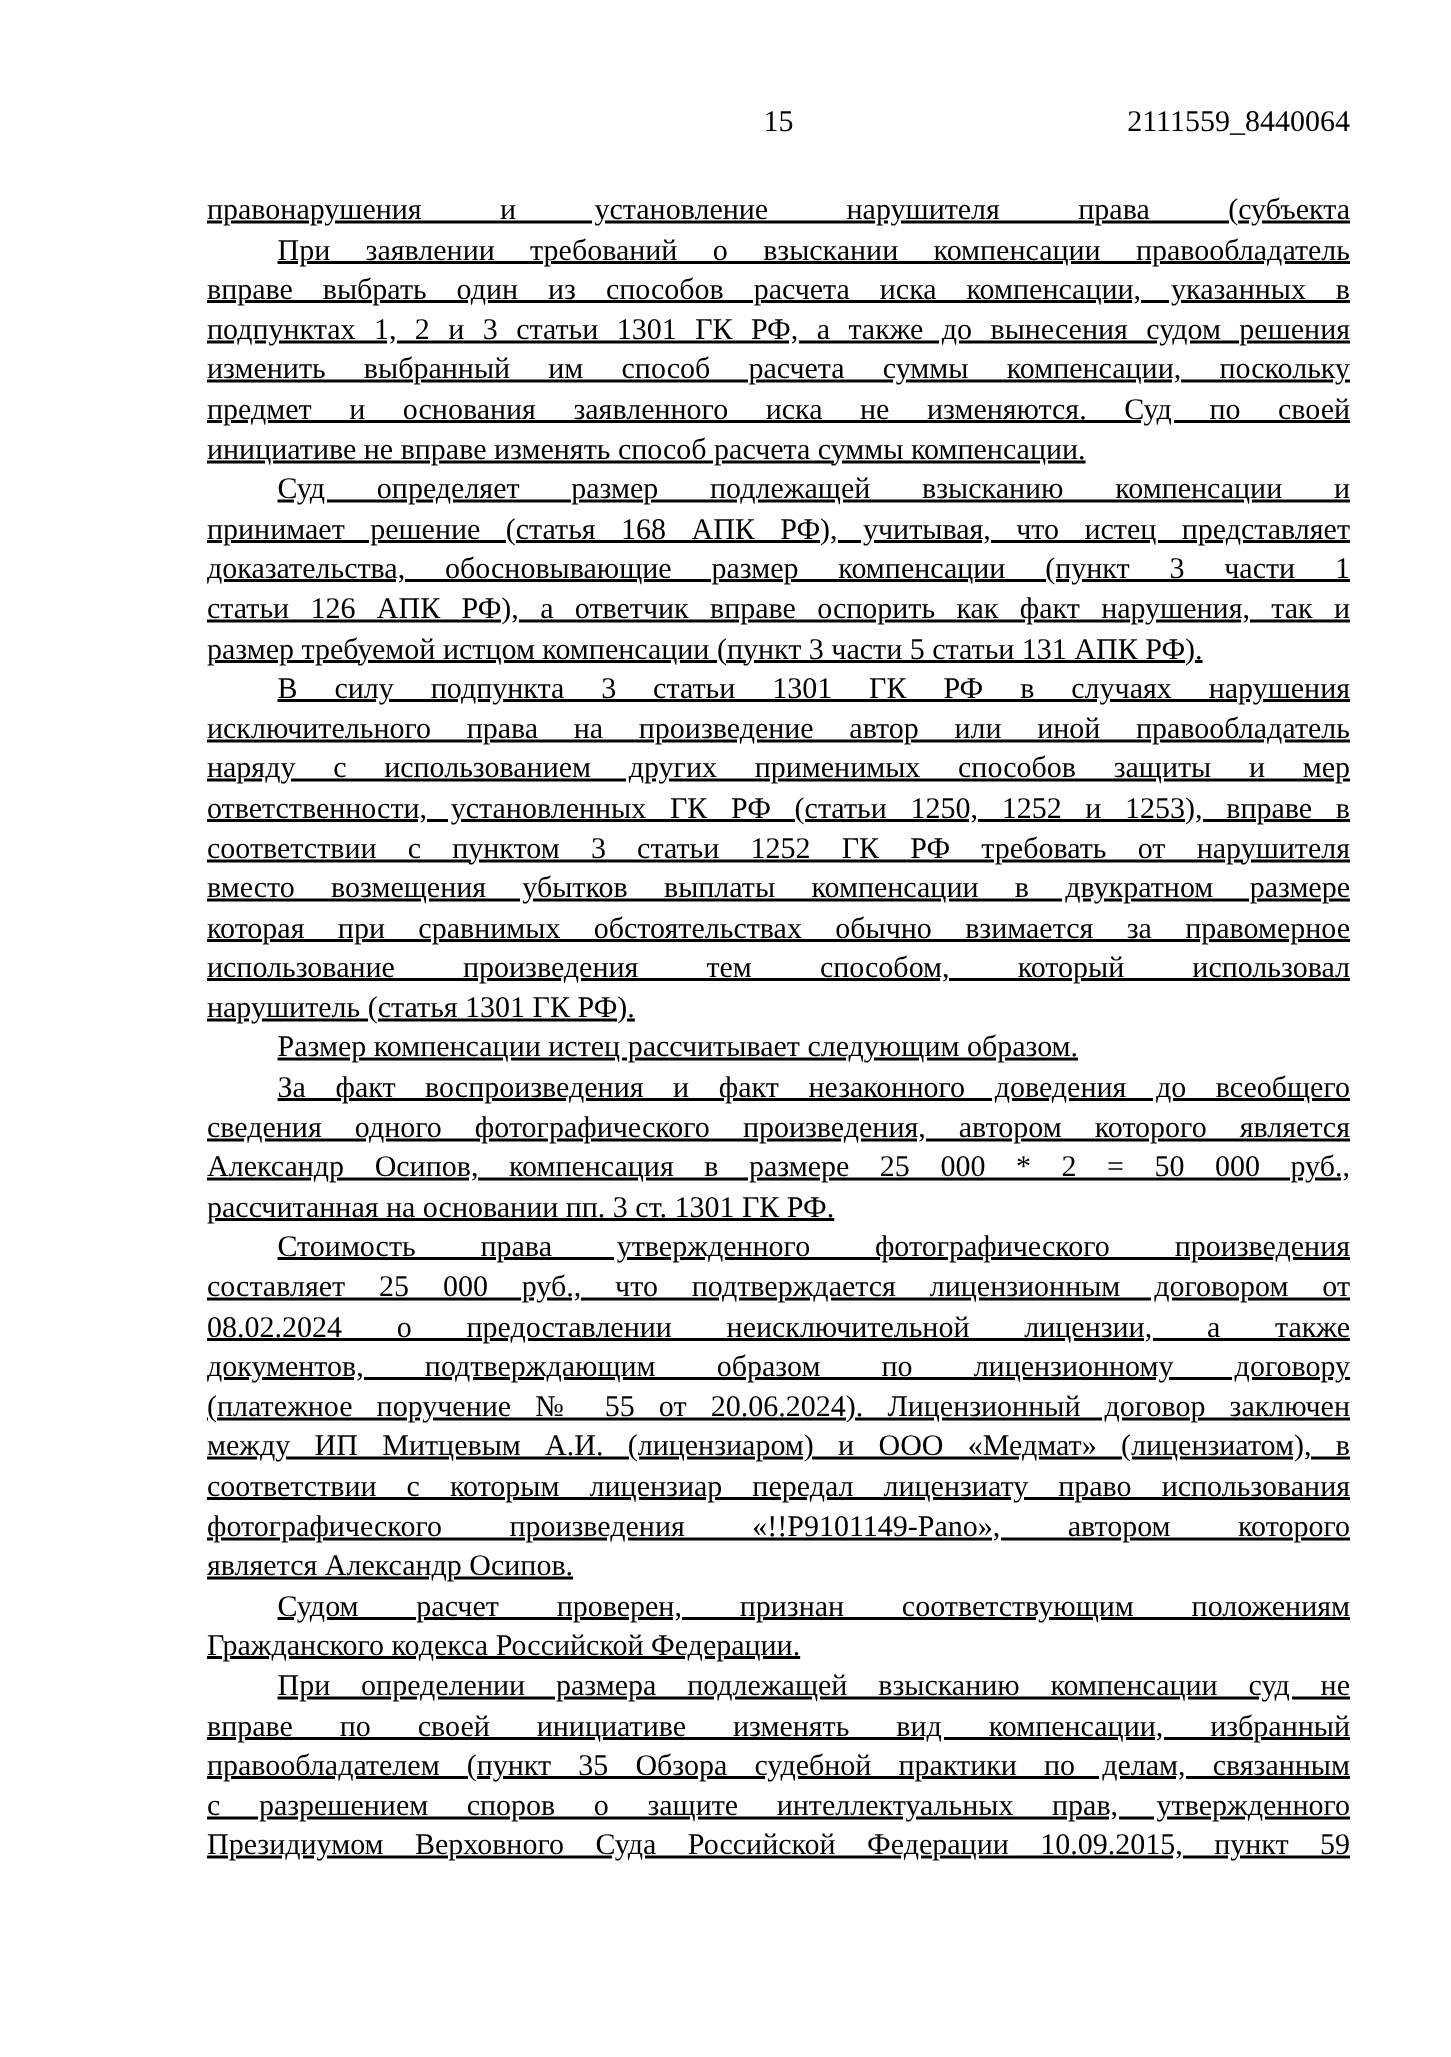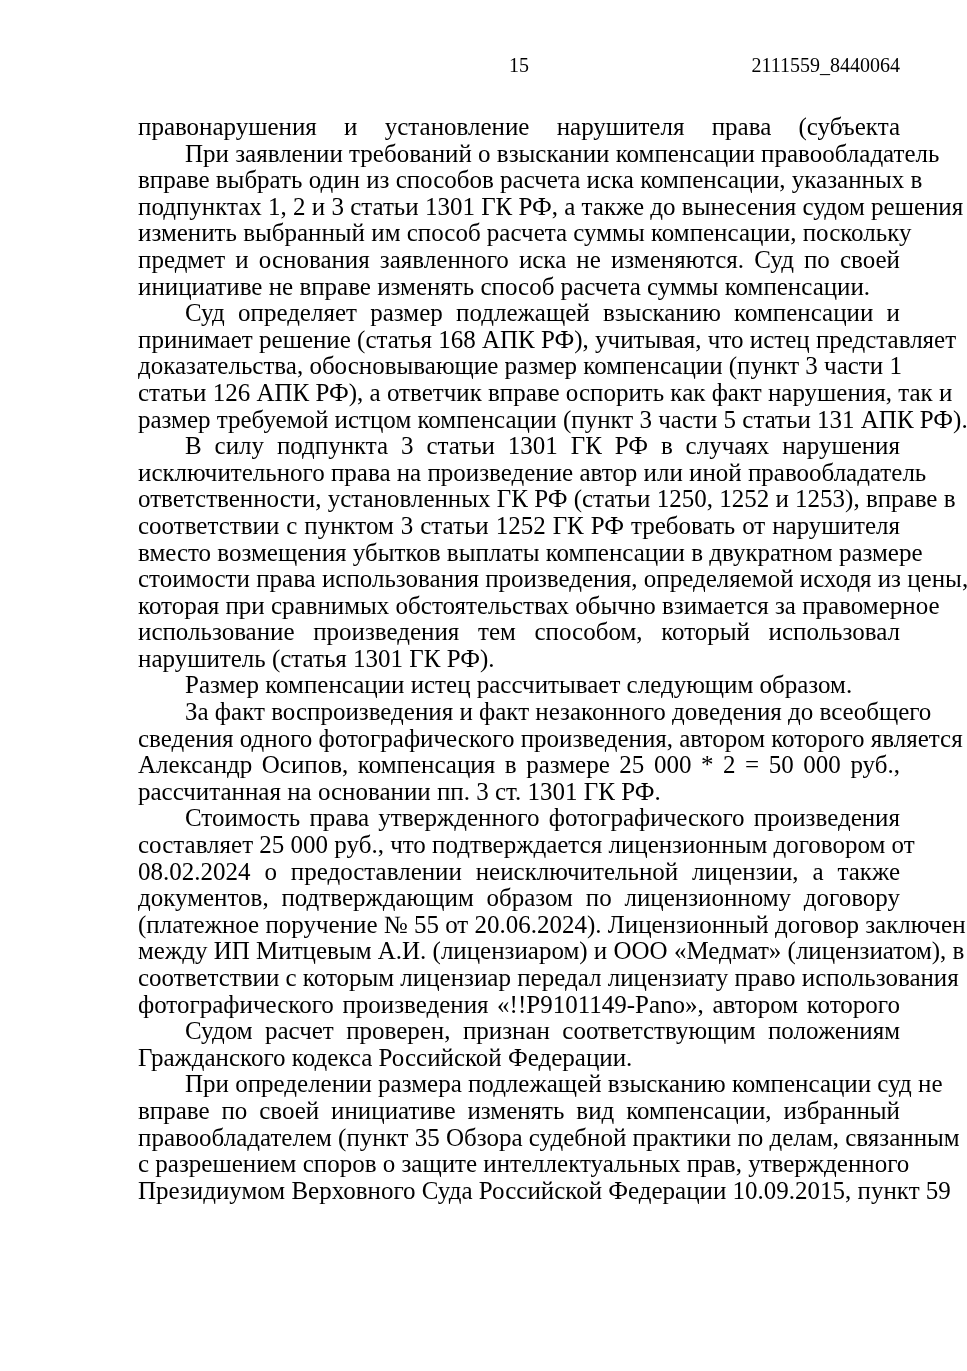--- a/index.html
+++ b/index.html
@@ -11,43 +11,44 @@
     position: relative;
     width: 967px;
     height: 1371px;
     background: #ffffff;
     color: #000000;
     font-family: "Liberation Serif", "DejaVu Serif", serif;
     overflow: hidden;
   }
   .header {
     position: absolute;
-    top: 52px;
+    top: 68px;
     left: 138px;
     width: 762px;
     height: 27px;
     font-size: 20px;
     line-height: 27px;
   }
   .page-num {
     text-align: center;
   }
   .doc-id {
     position: absolute;
     top: 0;
     right: 0;
     white-space: nowrap;
   }
   .body-text {
     position: absolute;
-    top: 114px;
+    top: 127px;
     left: 138px;
     width: 762px;
-    font-size: 25px;
+    font-size: 20px;
     line-height: 26.6px;
+    text-decoration: underline;
   }
   .para {
     margin: 0;
   }
   .line {
     width: 762px;
     text-align: justify;
     text-align-last: justify;
     white-space: nowrap;
     box-sizing: border-box;
@@ -82,24 +83,24 @@
       <div class="para">
         <div class="line first-indent">Суд определяет размер подлежащей взысканию компенсации и</div>
         <div class="line">принимает решение (статья 168 АПК РФ), учитывая, что истец представляет</div>
         <div class="line">доказательства, обосновывающие размер компенсации (пункт 3 части 1</div>
         <div class="line">статьи 126 АПК РФ), а ответчик вправе оспорить как факт нарушения, так и</div>
         <div class="line final">размер требуемой истцом компенсации (пункт 3 части 5 статьи 131 АПК РФ).</div>
       </div>
       <div class="para">
         <div class="line first-indent">В силу подпункта 3 статьи 1301 ГК РФ в случаях нарушения</div>
         <div class="line">исключительного права на произведение автор или иной правообладатель</div>
+        <div class="line">наряду с использованием других применимых способов защиты и мер</div>
         <div class="line">ответственности, установленных ГК РФ (статьи 1250, 1252 и 1253), вправе в</div>
         <div class="line">соответствии с пунктом 3 статьи 1252 ГК РФ требовать от нарушителя</div>
         <div class="line">вместо возмещения убытков выплаты компенсации в двукратном размере</div>
-        <div class="line">стоимости права использования произведения, определяемой исходя из цены,</div>
         <div class="line">которая при сравнимых обстоятельствах обычно взимается за правомерное</div>
         <div class="line">использование произведения тем способом, который использовал</div>
         <div class="line final">нарушитель (статья 1301 ГК РФ).</div>
       </div>
       <div class="para">
         <div class="line final first-indent">Размер компенсации истец рассчитывает следующим образом.</div>
       </div>
       <div class="para">
         <div class="line first-indent">За факт воспроизведения и факт незаконного доведения до всеобщего</div>
         <div class="line">сведения одного фотографического произведения, автором которого является</div>
@@ -108,20 +109,21 @@
       </div>
       <div class="para">
         <div class="line first-indent">Стоимость права утвержденного фотографического произведения</div>
         <div class="line">составляет 25 000 руб., что подтверждается лицензионным договором от</div>
         <div class="line">08.02.2024 о предоставлении неисключительной лицензии, а также</div>
         <div class="line">документов, подтверждающим образом по лицензионному договору</div>
         <div class="line">(платежное поручение № 55 от 20.06.2024). Лицензионный договор заключен</div>
         <div class="line">между ИП Митцевым А.И. (лицензиаром) и ООО «Медмат» (лицензиатом), в</div>
         <div class="line">соответствии с которым лицензиар передал лицензиату право использования</div>
         <div class="line">фотографического произведения «!!P9101149-Pano», автором которого</div>
+        <div class="line final">является Александр Осипов.</div>
       </div>
       <div class="para">
         <div class="line first-indent">Судом расчет проверен, признан соответствующим положениям</div>
         <div class="line final">Гражданского кодекса Российской Федерации.</div>
       </div>
       <div class="para">
         <div class="line first-indent">При определении размера подлежащей взысканию компенсации суд не</div>
         <div class="line">вправе по своей инициативе изменять вид компенсации, избранный</div>
         <div class="line">правообладателем (пункт 35 Обзора судебной практики по делам, связанным</div>
         <div class="line">с разрешением споров о защите интеллектуальных прав, утвержденного</div>

